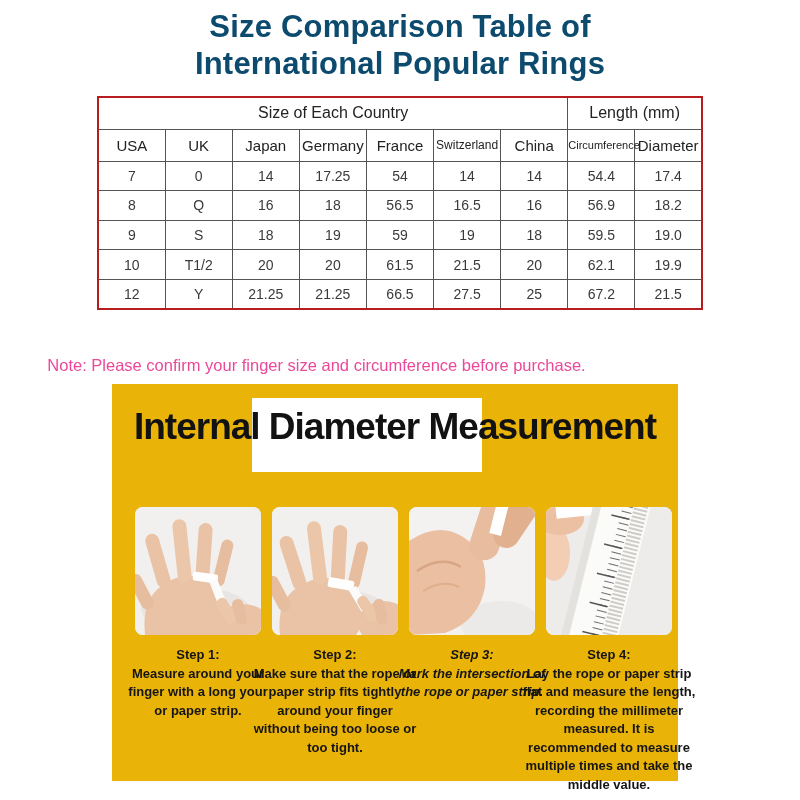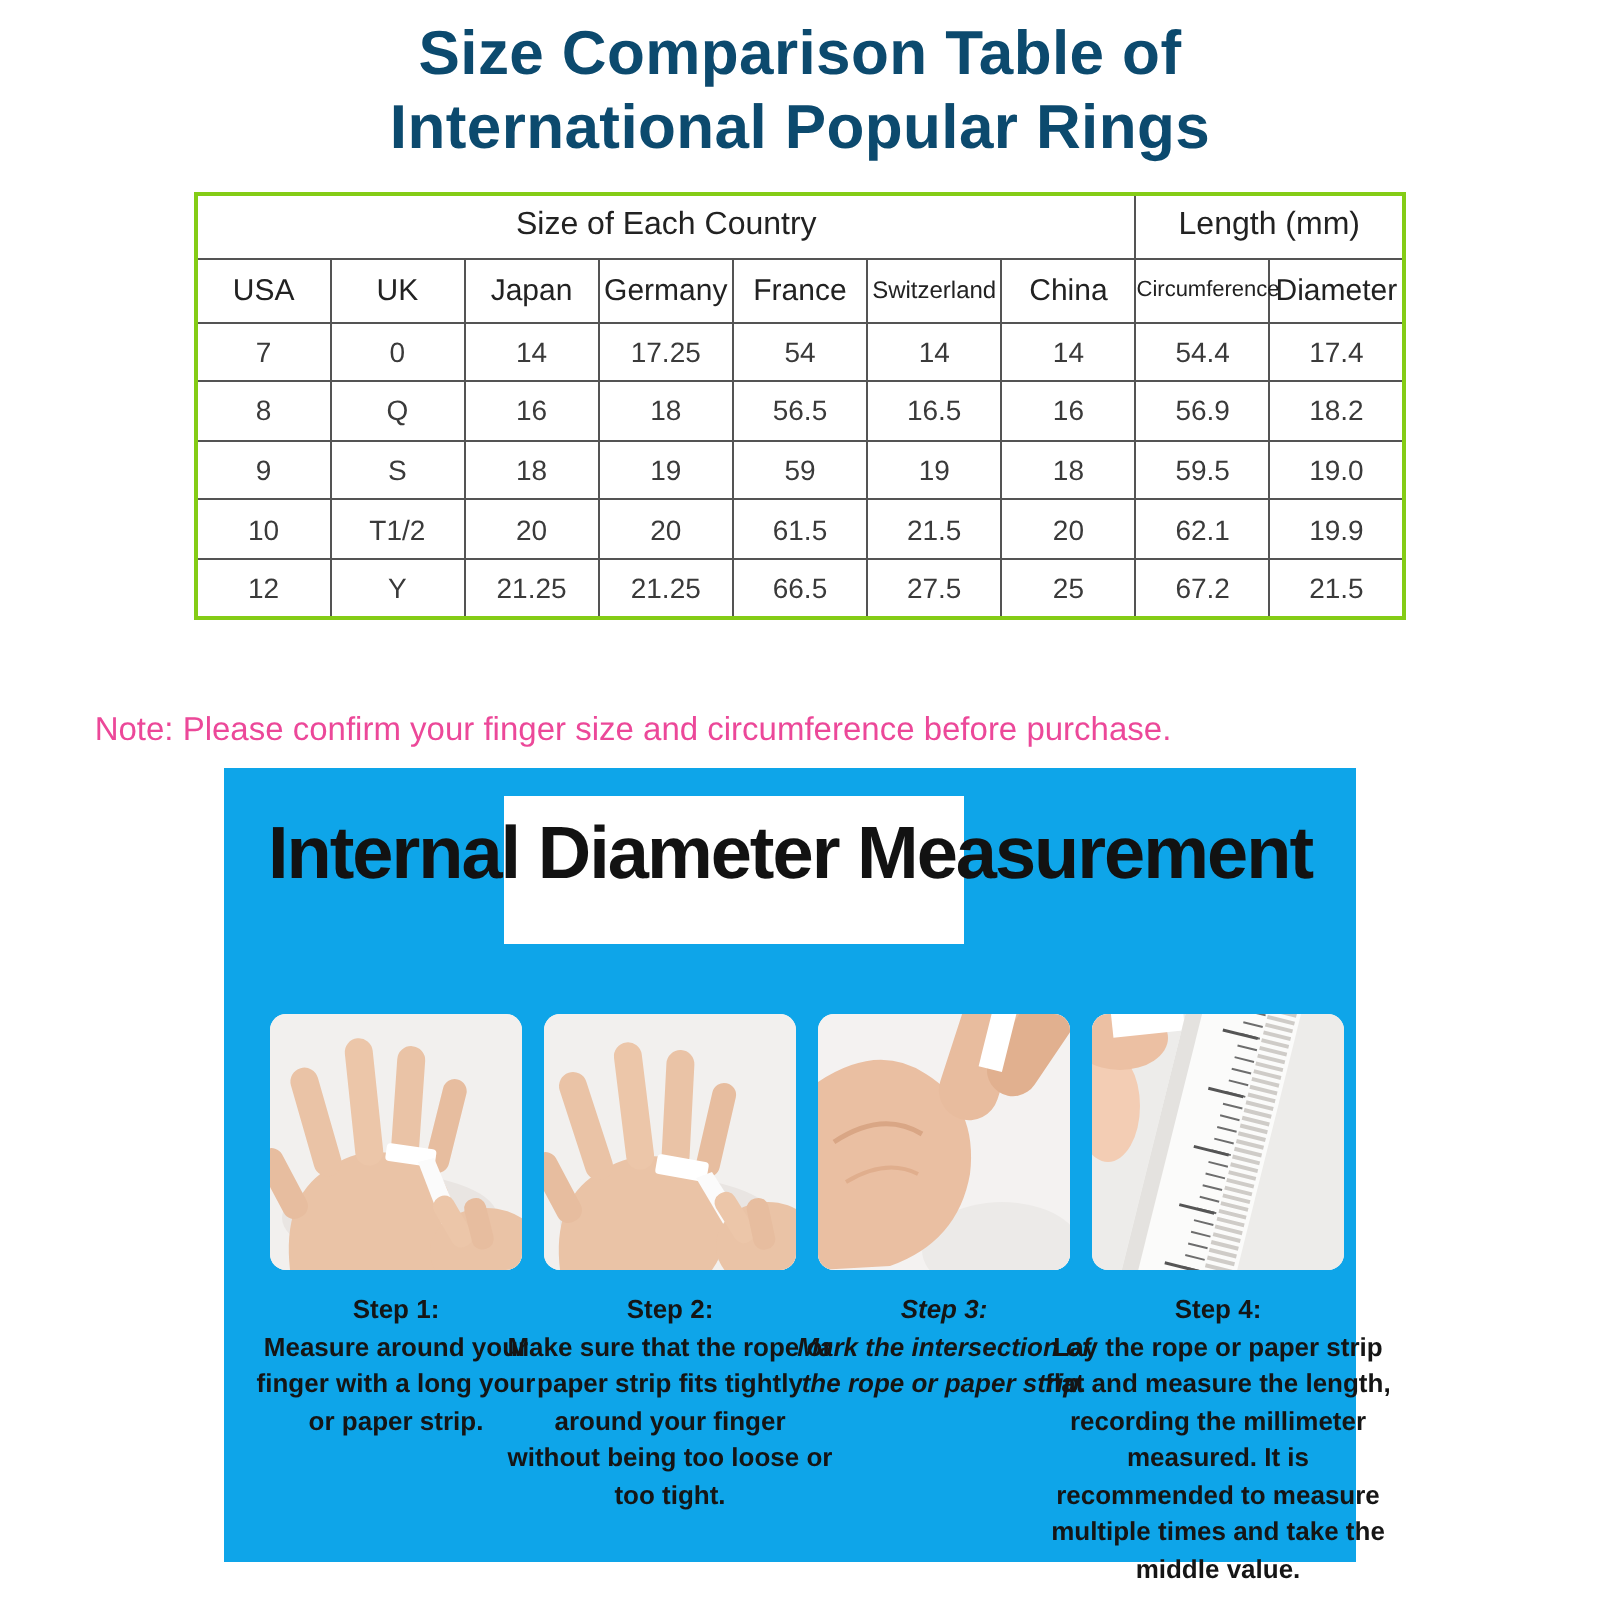--- a/index.html
+++ b/index.html
@@ -5,36 +5,36 @@
   html,body{margin:0;padding:0;background:#ffffff;}
   body{width:800px;height:800px;font-family:"Liberation Sans",sans-serif;}
   .page{position:relative;width:800px;height:800px;overflow:hidden;background:#ffffff;}
 
   
   .title{position:absolute;top:8px;left:0;width:800px;text-align:center;
          font-size:31px;line-height:37px;font-weight:700;color:#0c4a6e;letter-spacing:0.2px;}
 
   
   .ring-table{position:absolute;left:97px;top:96px;width:606px;border-collapse:collapse;
-              table-layout:fixed;border:2px solid #84cc16;color:#2e2e2e;}
+              table-layout:fixed;border:2px solid #b91c1c;color:#2e2e2e;}
   .ring-table th,.ring-table td{border:1px solid #545454;text-align:center;padding:0;font-weight:400;}
   .ring-table thead tr{height:32px;}
   .ring-table tbody tr{height:29.6px;}
   .group-hdr{font-size:16px;color:#222;}
   .col-hdr{font-size:15px;color:#222;}
   .col-hdr.small{font-size:12px;}
   .col-hdr.xsmall{font-size:11px;}
   .ring-table td{font-size:14px;color:#3a3a3a;}
 
   
   .note{position:absolute;top:356px;left:0;width:633px;text-align:center;
         font-size:16.5px;color:#ec4899;}
 
   
-  .panel{position:absolute;left:112px;top:384px;width:566px;height:397px;background:#0ea5e9;}
+  .panel{position:absolute;left:112px;top:384px;width:566px;height:397px;background:#eab308;}
   .white-box{position:absolute;left:140px;top:14px;width:230px;height:74px;background:#ffffff;}
   .section-heading{position:absolute;top:22px;left:0;width:566px;text-align:center;
                    font-size:37px;font-weight:700;letter-spacing:-1px;color:#121212;}
 
   .photos{position:absolute;left:23px;top:123px;display:flex;gap:11px;}
   .photo{width:126px;height:128px;border-radius:8px;overflow:hidden;background:#f1efed;}
   .photo svg{display:block;}
 
   .step{position:absolute;top:262px;text-align:center;font-size:13px;line-height:18.5px;
          font-weight:700;color:#151515;}

